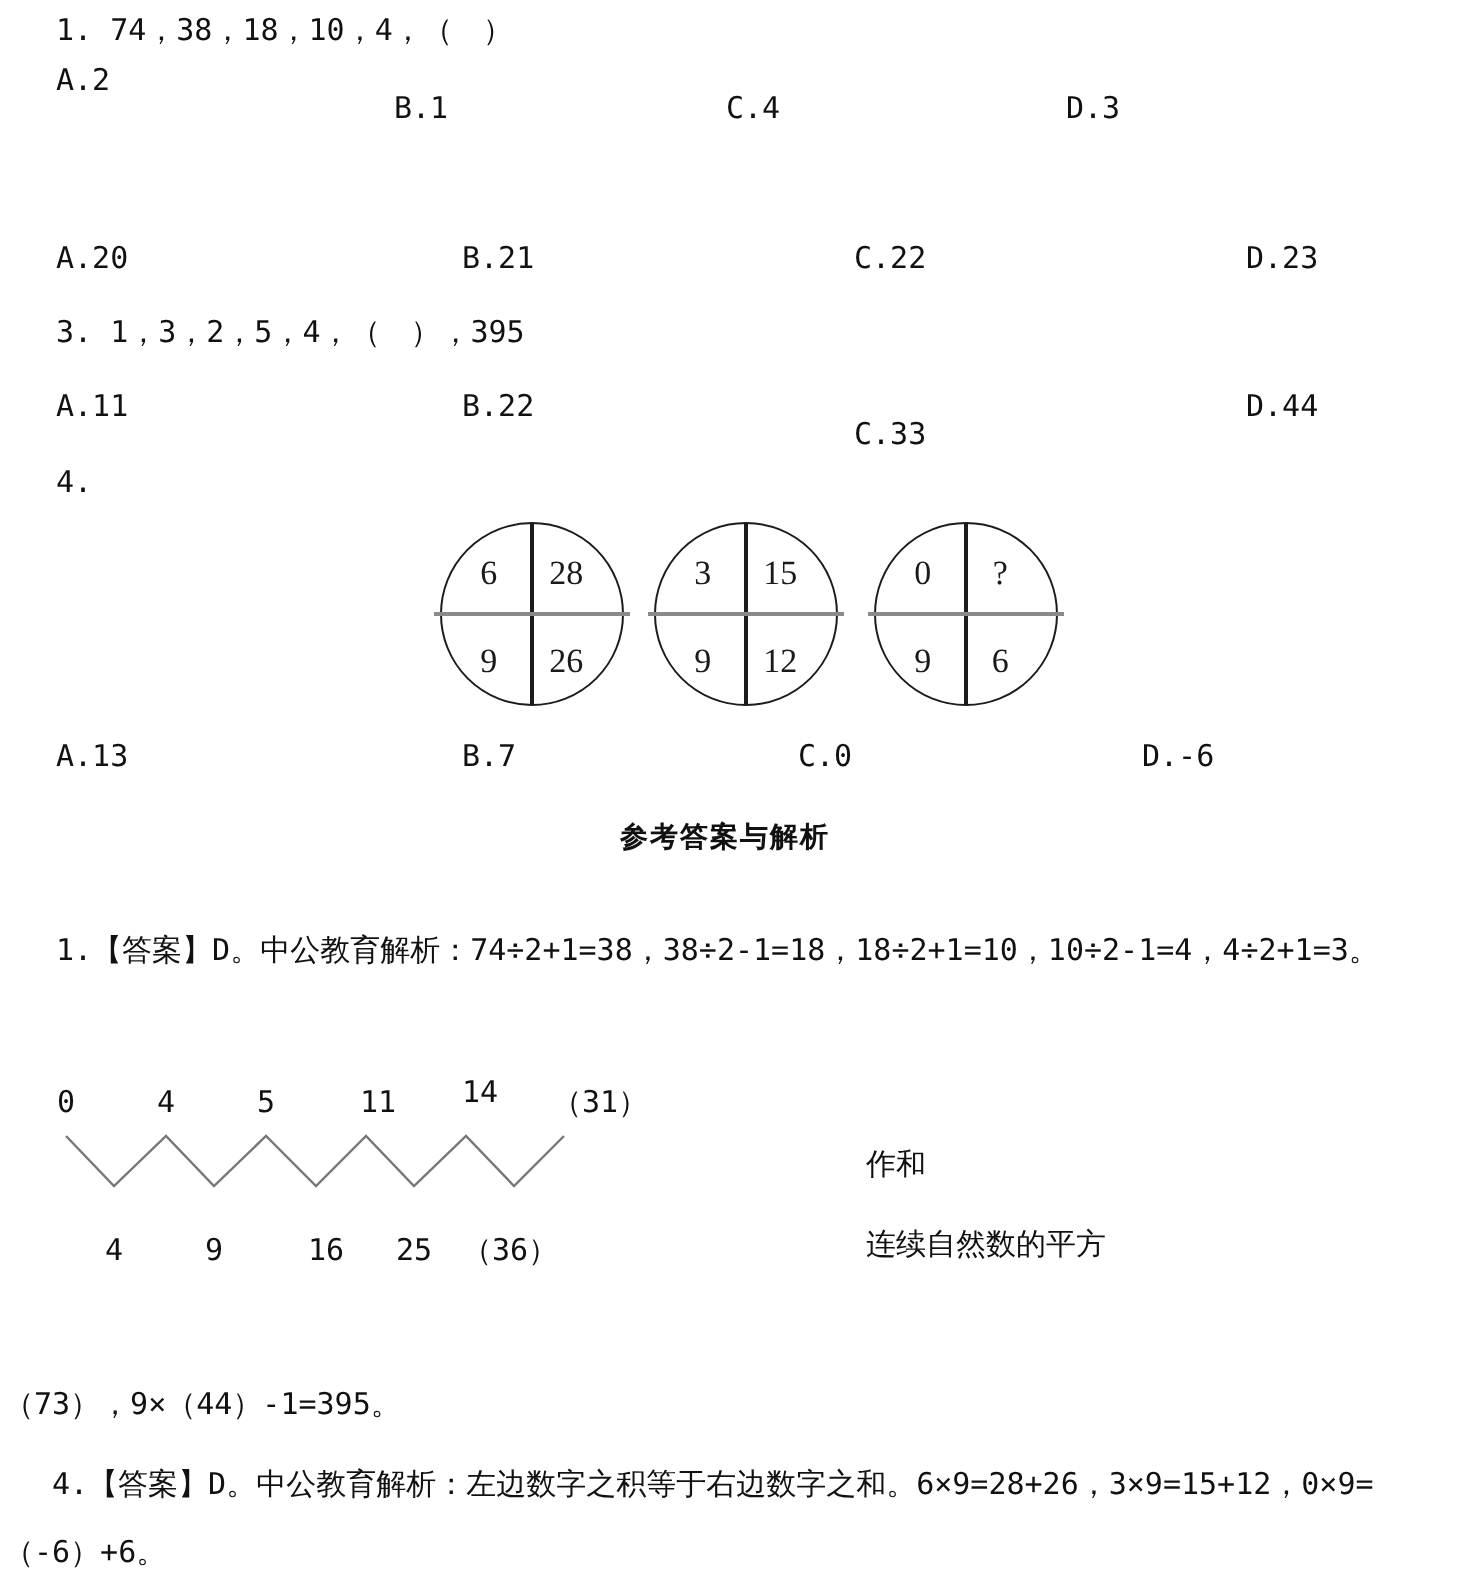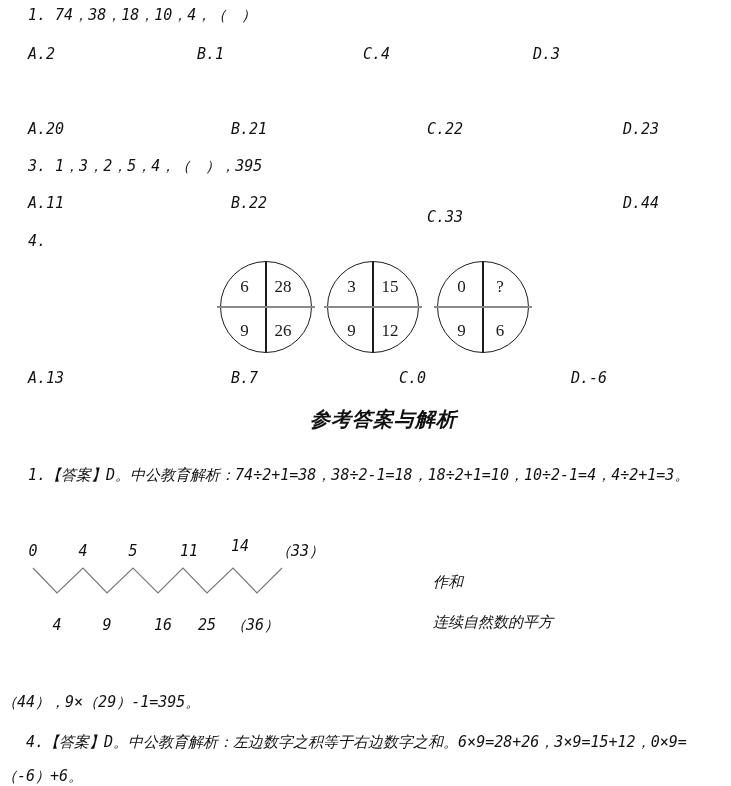--- a/index.html
+++ b/index.html
@@ -1,43 +1,43 @@
 <!DOCTYPE html>
 <html><head>
 <meta charset="utf-8">
 <style>
   html,body { margin:0; padding:0; background:#ffffff; }
   .page {
     position:relative; width:731px; height:786px; background:#ffffff;
     font-family:"DejaVu Sans Mono","DejaVu Sans",sans-serif;
     font-size:15px; color:#111111; overflow:hidden;
   }
-  .t { position:absolute; white-space:nowrap; line-height:17px;font-style:italic; }
-  .title { font-size:20px; font-weight:bold; letter-spacing:1px; }
+  .t { position:absolute; white-space:nowrap; line-height:17px; }
+  .title { font-size:14px; font-weight:bold; letter-spacing:1px; }
   .circle {
     position:absolute; top:261px; width:92px; height:92px;
     border:1.6px solid #1c1c1c; border-radius:50%; box-sizing:border-box;
   }
   .vline { position:absolute; left:50%; top:0; bottom:0; width:1.8px; margin-left:-0.9px; background:#1c1c1c; }
   .hline { position:absolute; top:50%; left:-4px; right:-4px; height:1.3px; margin-top:-0.6px; background:#8a8a8a; }
   .cnum {
     position:absolute; transform:translate(-50%,-50%);
     font-family:"Liberation Serif","DejaVu Serif",serif; font-size:17px; color:#1a1a1a;
   }
   .tl { left:26%; top:28%; } .tr { left:69%; top:28%;text-align:right; }
   .bl { left:26%; top:77%; } .br { left:69%; top:77%; }
   .zignum { position:absolute; transform:translateX(-50%); white-space:nowrap; }
 </style>
 </head>
 <body>
 
 <div class="page">
 
   <div class="t" style="left:28px;top:7px">1. 74，38，18，10，4，（　）</div>
-  <span class="t" style="left:28px;top:46px">A.2</span>
+  <span class="t" style="left:28px;top:32px">A.2</span>
   <span class="t" style="left:197px;top:46px">B.1</span>
   <span class="t" style="left:363px;top:46px">C.4</span>
   <span class="t" style="left:533px;top:46px">D.3</span>
 
   <span class="t" style="left:28px;top:121px">A.20</span>
   <span class="t" style="left:231px;top:121px">B.21</span>
   <span class="t" style="left:427px;top:121px">C.22</span>
   <span class="t" style="left:623px;top:121px">D.23</span>
 
   <div class="t" style="left:28px;top:158px">3. 1，3，2，5，4，（　），395</div>
@@ -81,33 +81,33 @@
   <div class="t title" style="left:310px;top:411px">参考答案与解析</div>
 
   <div class="t" style="left:28px;top:467px">1.【答案】D。中公教育解析：74÷2+1=38，38÷2-1=18，18÷2+1=10，10÷2-1=4，4÷2+1=3。</div>
 
 
   <span class="t zignum" style="left:33px;top:543px">0</span>
   <span class="t zignum" style="left:83px;top:543px">4</span>
   <span class="t zignum" style="left:133px;top:543px">5</span>
   <span class="t zignum" style="left:189px;top:543px">11</span>
   <span class="t zignum" style="left:240px;top:538px">14</span>
-  <span class="t zignum" style="left:300px;top:543px">（33）</span>
+  <span class="t zignum" style="left:300px;top:543px">（31）</span>
 
   <svg width="280" height="40" style="position:absolute;left:20px;top:560px">
     <polyline points="13,8 37,33 63,8 87,33 113,8 138,33 163,8 187,33 213,8 237,33 262,8" fill="none" stroke="#777777" stroke-width="1.2"></polyline>
   </svg>
 
   <span class="t zignum" style="left:57px;top:617px">4</span>
   <span class="t zignum" style="left:107px;top:617px">9</span>
   <span class="t zignum" style="left:163px;top:617px">16</span>
   <span class="t zignum" style="left:207px;top:617px">25</span>
   <span class="t zignum" style="left:255px;top:617px">（36）</span>
 
   <div class="t" style="left:433px;top:574px">作和</div>
   <div class="t" style="left:433px;top:614px">连续自然数的平方</div>
 
-  <div class="t" style="left:2px;top:694px">（44），9×（29）-1=395。</div>
+  <div class="t" style="left:2px;top:694px">（73），9×（44）-1=395。</div>
 
   <div class="t" style="left:26px;top:734px">4.【答案】D。中公教育解析：左边数字之积等于右边数字之和。6×9=28+26，3×9=15+12，0×9=</div>
   <div class="t" style="left:2px;top:768px">（-6）+6。</div>
 
 </div>
 
 </body></html>

